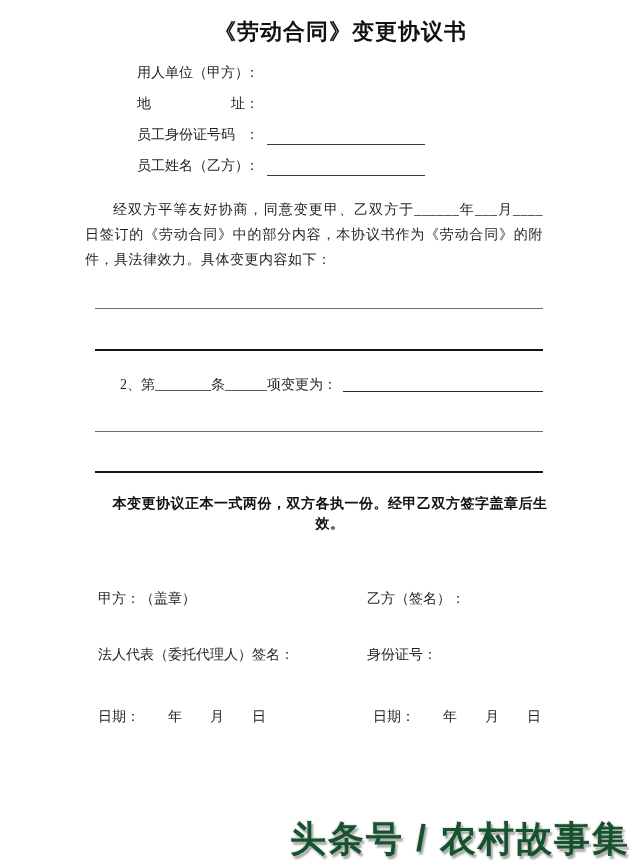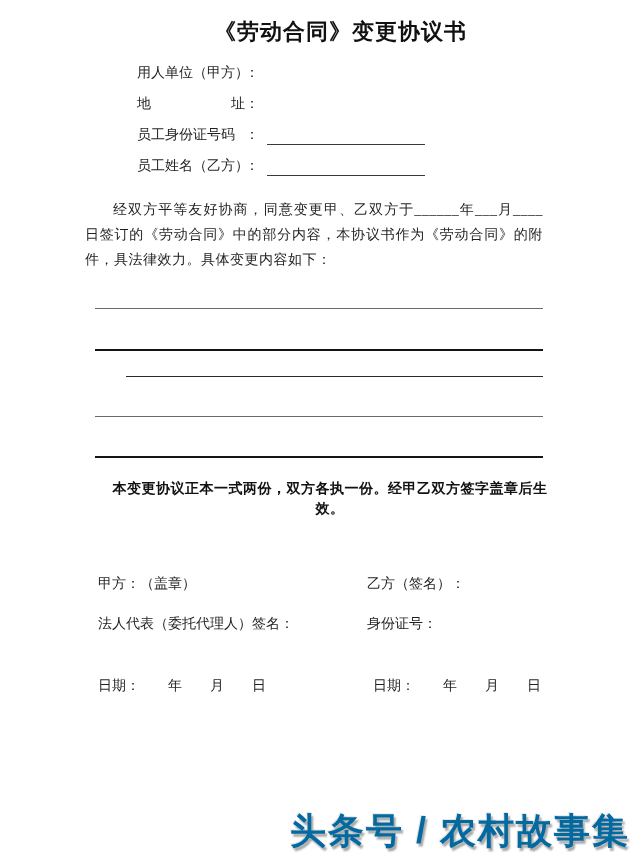--- a/index.html
+++ b/index.html
@@ -96,42 +96,42 @@
     padding-left: 12px;
     letter-spacing: 0.5px;
     color: #111;
   }
   .sig-row {
     display: flex;
     font-size: 14px;
     line-height: 20px;
   }
   .sig-row.row-1 { margin-top: 55px; }
-  .sig-row.row-2 { margin-top: 20px; }
+  .sig-row.row-2 { margin-top: 36px; }
   .sig-row.row-3 { margin-top: 42px; justify-content: space-between; }
   .sig-left {
     margin-left: 98px;
     width: 269px;
     flex: 0 0 auto;
     white-space: nowrap;
   }
   .sig-right {
     flex: 1;
     white-space: nowrap;
   }
   .sig-row.row-3 .sig-right { padding-left: 6px; }
   .watermark {
     position: absolute;
     right: 10px;
-    bottom: 12px;
+    bottom: 4px;
     font-family: "Liberation Sans", "DejaVu Sans", sans-serif;
     font-size: 36px;
     font-weight: bold;
     letter-spacing: 2px;
-    color: #0369a1;
+    color: #14532d;
     text-shadow: 2px 3px 2px #a8a8a8, -1px -1px 0px #e6e6e6;
     white-space: nowrap;
   }
 </style>
 </head>
 <body>
 
 <div class="doc">
 
   <div class="doc-title">《劳动合同》变更协议书</div>
@@ -151,20 +151,21 @@
     </div>
   </div>
 
   <div class="intro">经双方平等友好协商，同意变更甲、乙双方于______年___月____日签订的《劳动合同》中的部分内容，本协议书作为《劳动合同》的附件，具法律效力。具体变更内容如下：</div>
 
   <div class="items">
     <div class="writing-line thin"></div>
     <div class="writing-line thick"></div>
 
     <div class="item-row second">
+      <span>2、第________条______项变更为：</span>
       <span class="item-fill-line"></span>
     </div>
     <div class="writing-line thin first-of-pair-2"></div>
     <div class="writing-line thick second-of-pair-2"></div>
   </div>
 
   <div class="notice">本变更协议正本一式两份，双方各执一份。经甲乙双方签字盖章后生效。</div>
 
   <div class="sig-row row-1">
     <span class="sig-left">甲方：（盖章）</span>

